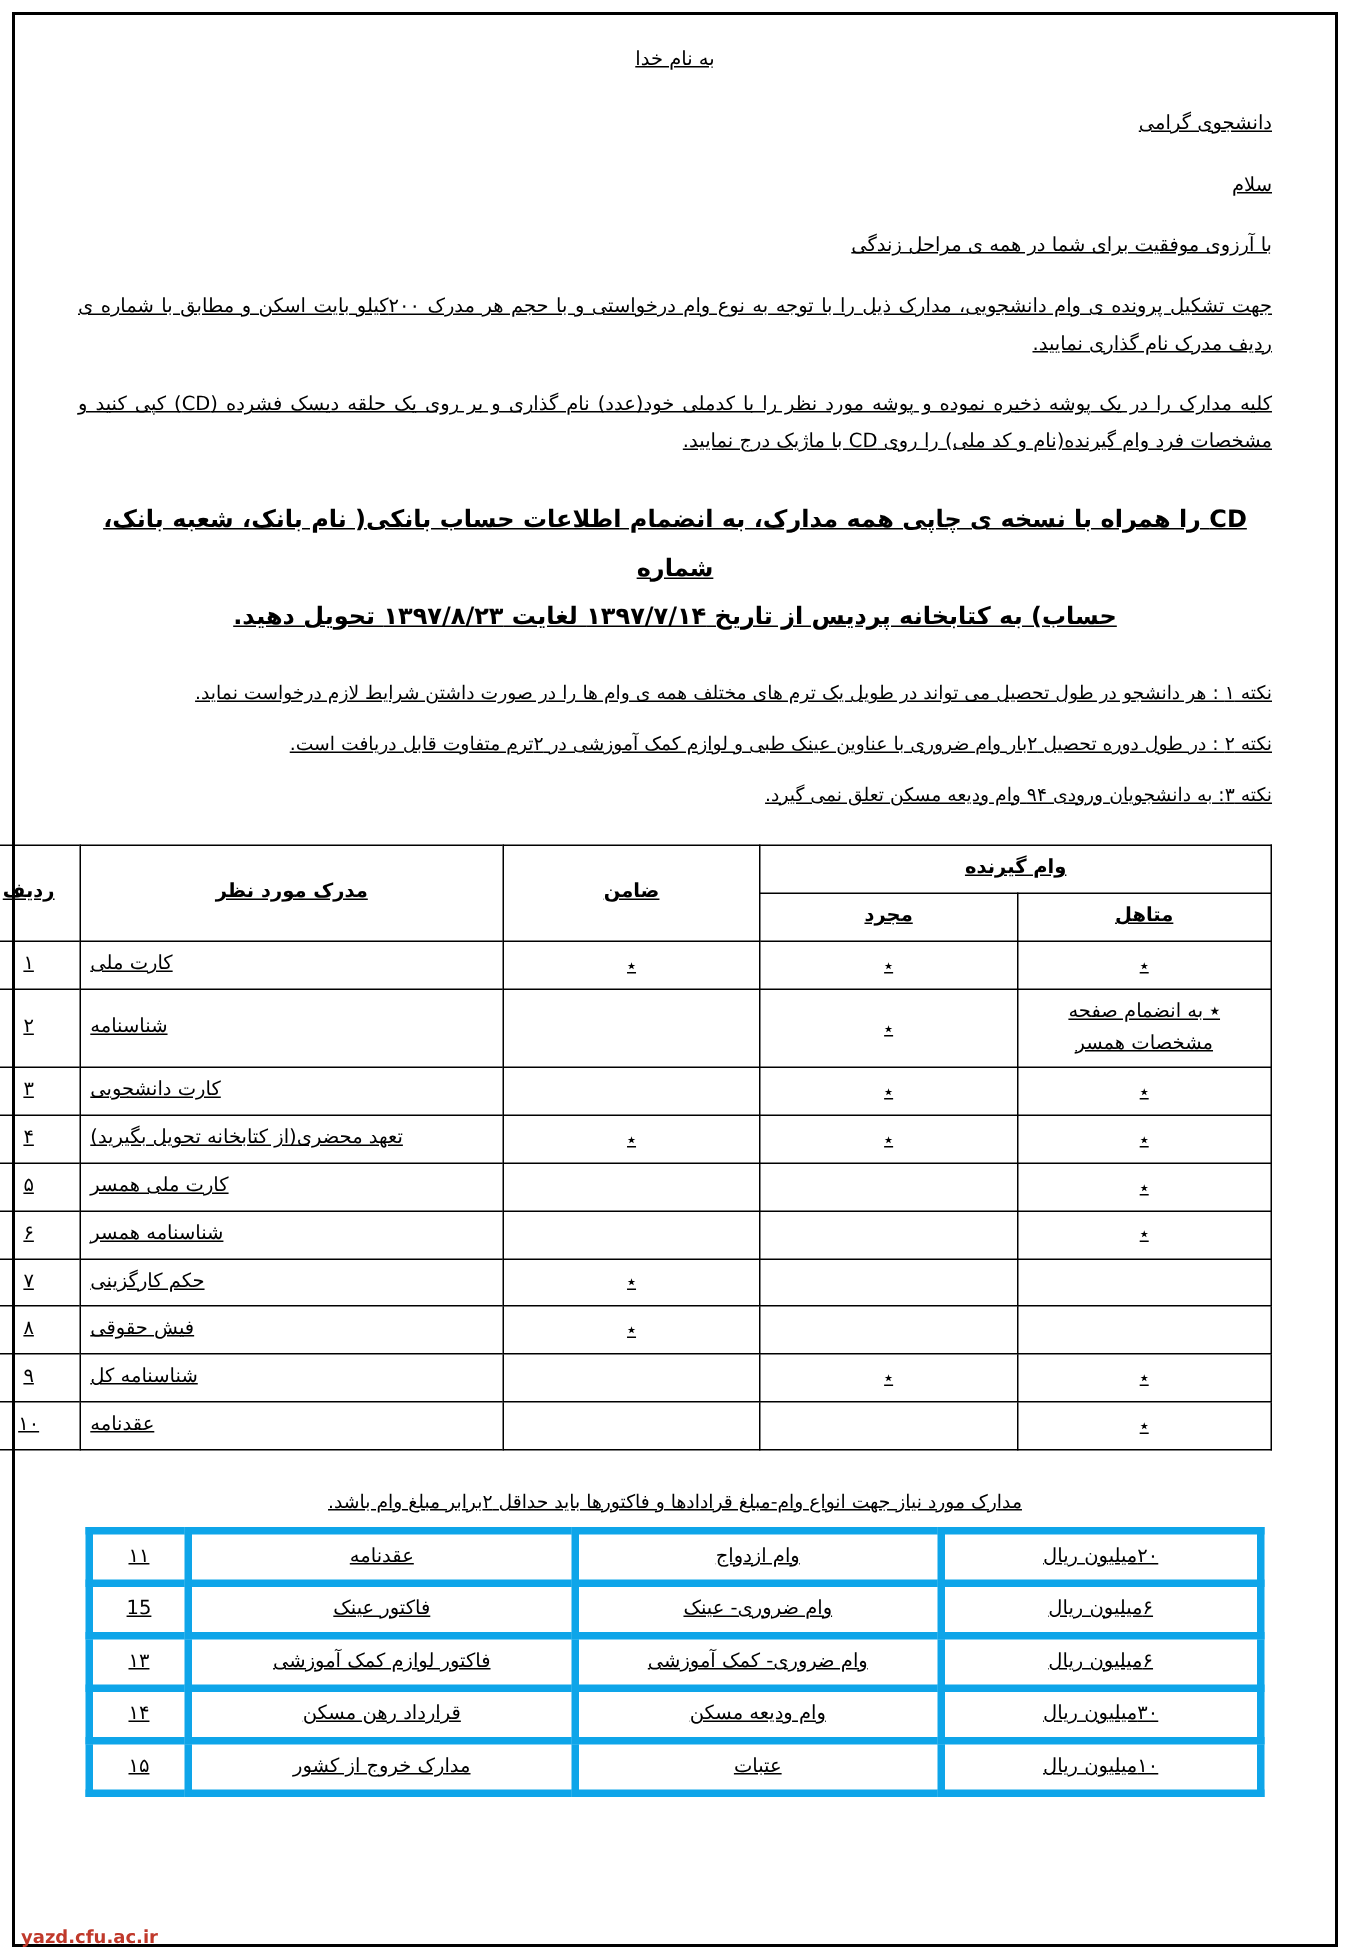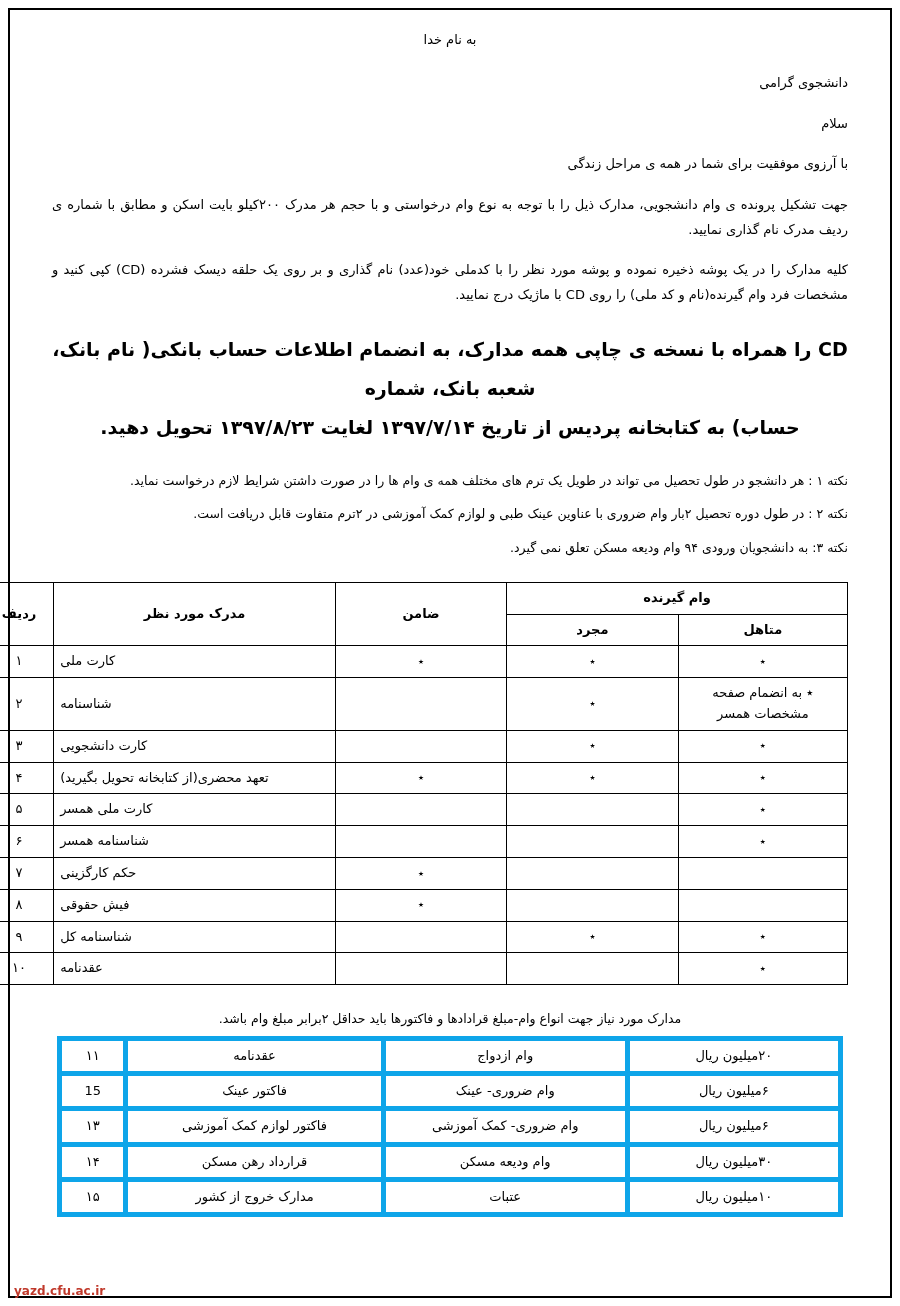--- a/index.html
+++ b/index.html
@@ -27,39 +27,40 @@
     box-sizing: border-box;
   }
   .inner {
     position: absolute;
     left: 22px;
     top: 20px;
     width: 856px;
     height: 1260px;
     box-sizing: border-box;
     padding: 8px 30px 0 30px;
+    text-decoration: underline;
   }
   .bismillah {
     text-align: center;
     font-size: 13px;
     margin: 4px 0 24px 0;
     direction: rtl;
   }
   p.para {
     font-size: 13px;
     line-height: 1.9;
     margin: 0 0 16px 0;
     text-align: right;
     direction: rtl;
   }
   p.para.justify {
     text-align: justify;
   }
   .bigbold {
-    font-size: 19px;
+    font-size: 16px;
     font-weight: bold;
     line-height: 2.05;
     text-align: center;
     direction: rtl;
     margin: 22px 0 22px 0;
   }
   .note {
     font-size: 12.5px;
     line-height: 1.9;
     margin: 0 0 10px 0;

